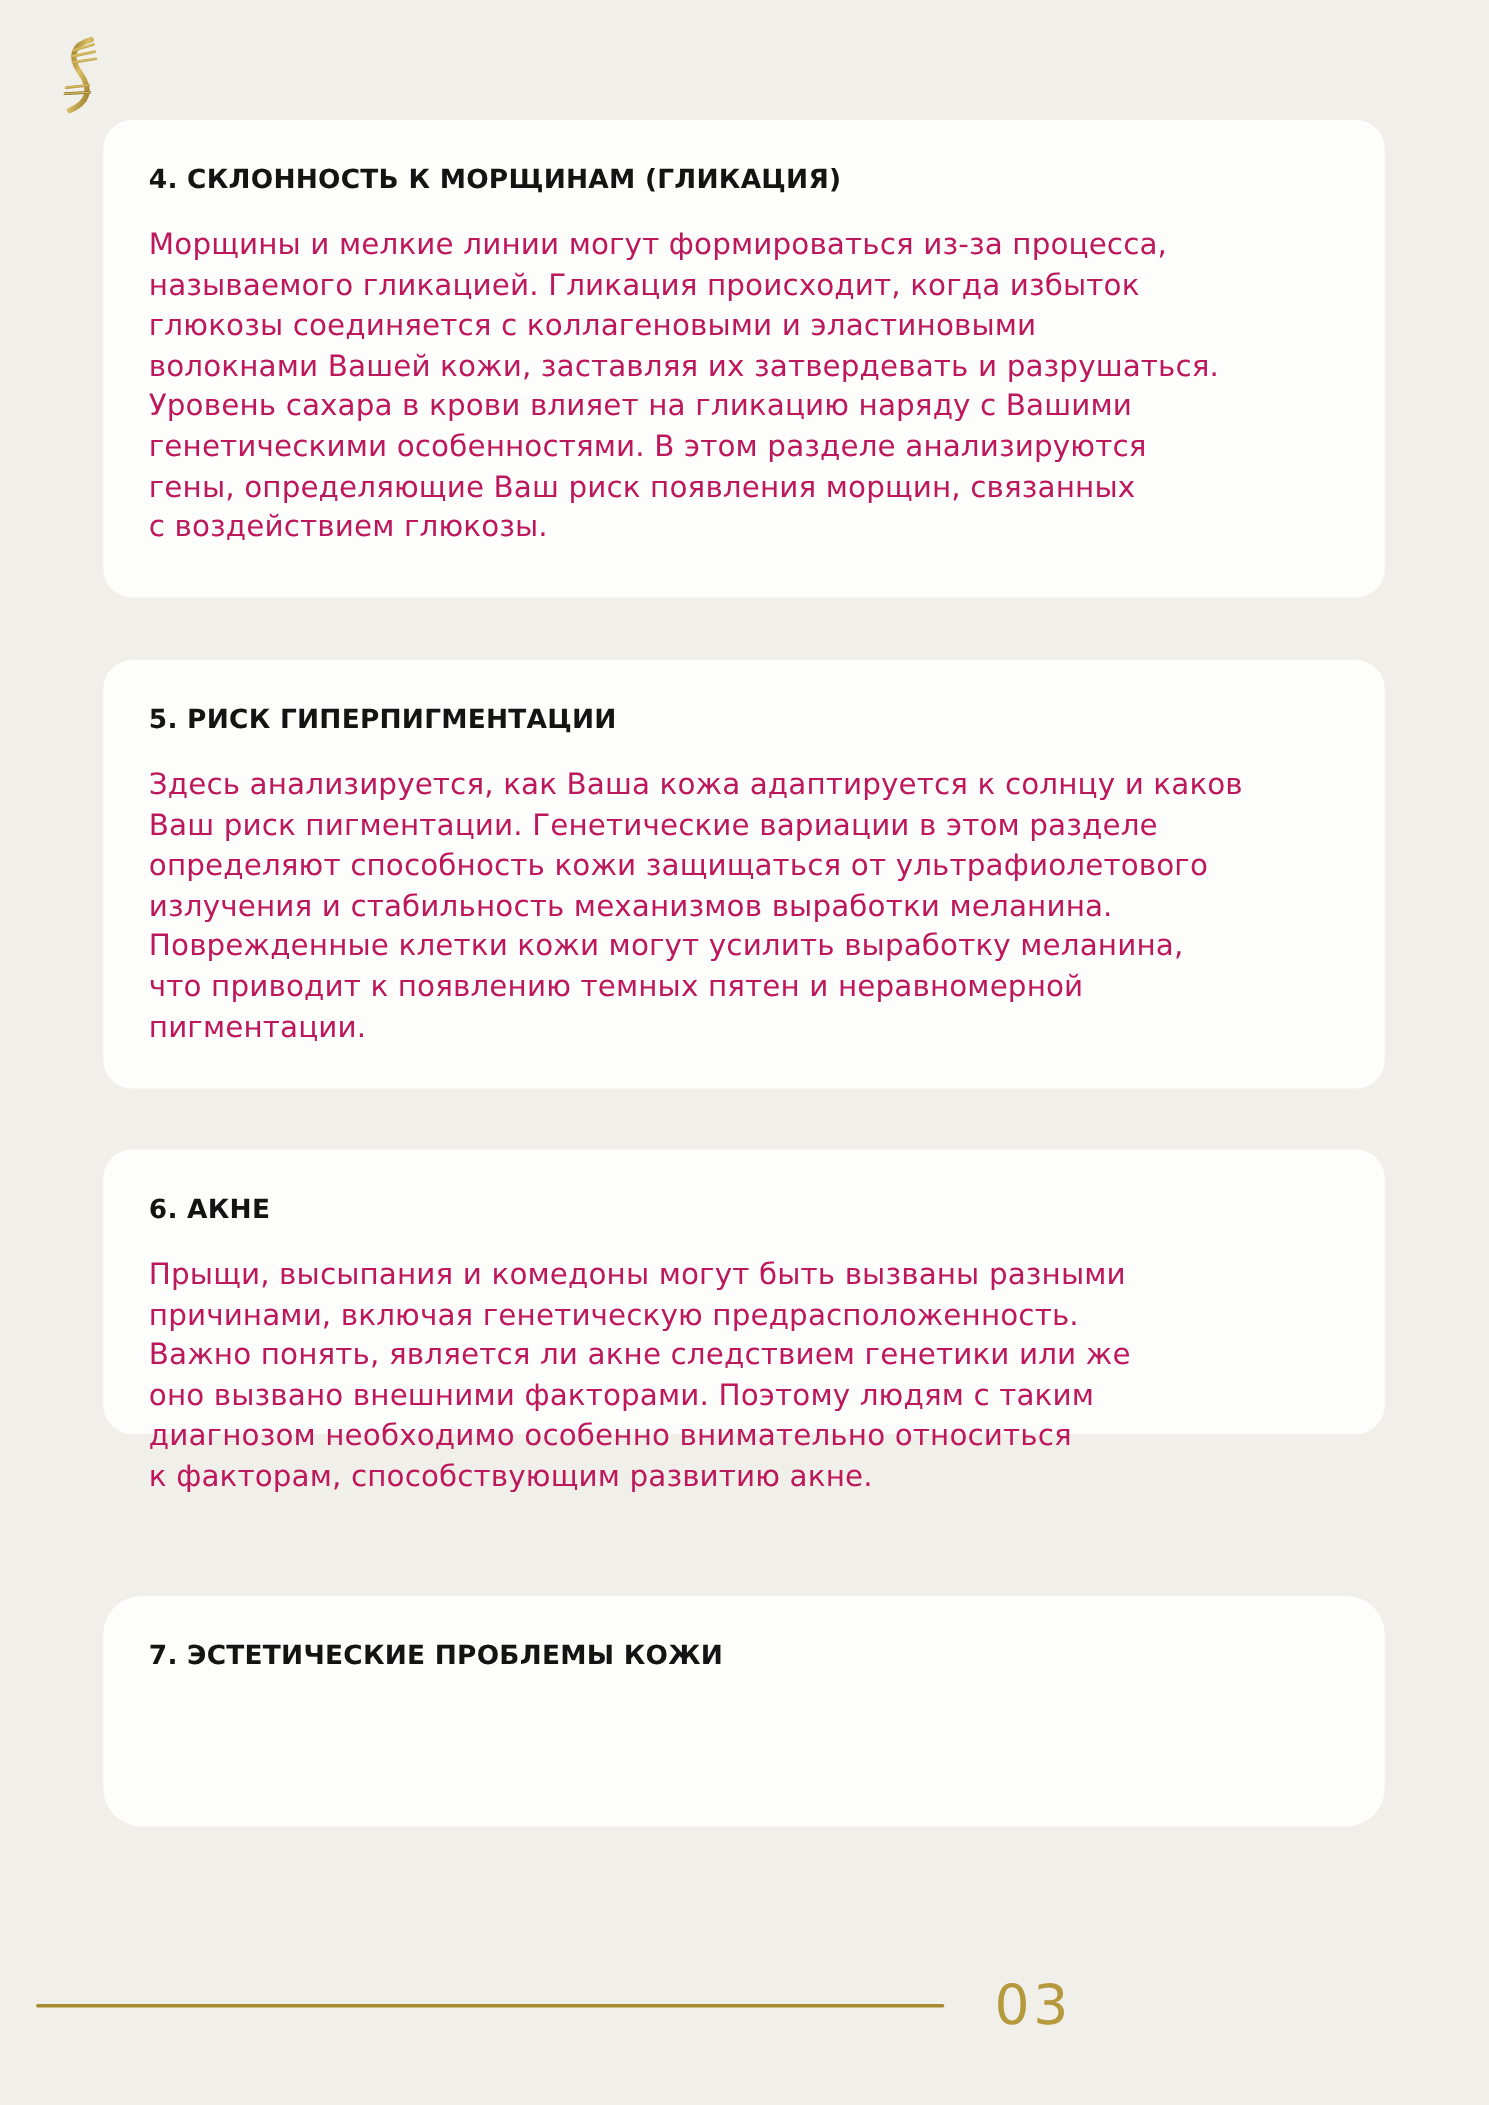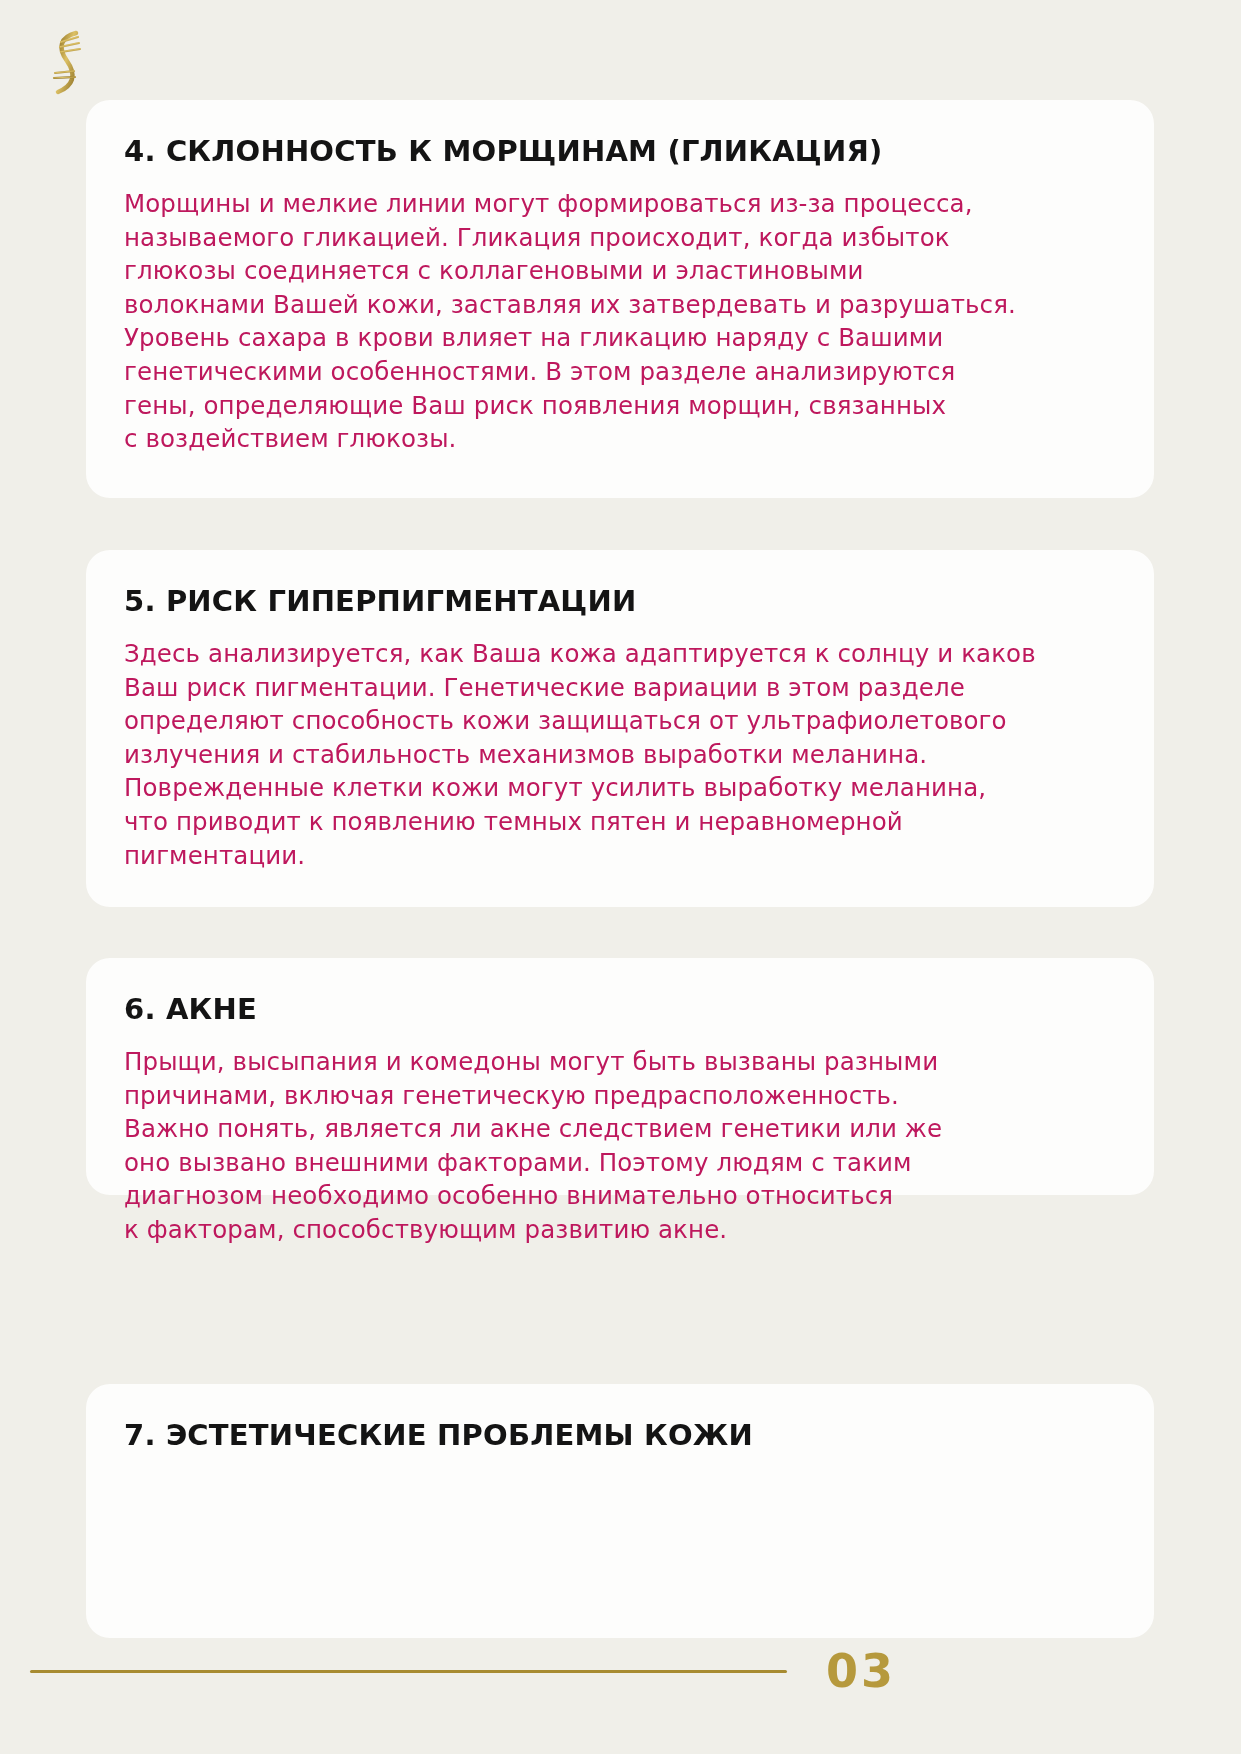--- a/index.html
+++ b/index.html
@@ -9,36 +9,36 @@
     font-family:"DejaVu Sans","Liberation Sans",sans-serif;
   }
   .logo{position:absolute;left:46px;top:30px;width:44px;height:66px;}
   .card{
     position:absolute;left:86px;width:1068px;box-sizing:border-box;
     background:#fdfdfc;border-radius:24px;padding:32px 40px 0 38px;
   }
   .card-1{top:100px;height:398px;}
   .card-2{top:550px;height:357px;}
   .card-3{top:958px;height:237px;}
-  .card-4{top:1384px;height:254px;}
+  .card-4{top:1330px;height:192px;border-radius:32px;}
   .card h2{
-    margin:0 0 17px 0;font-size:29px;line-height:38px;font-weight:bold;
+    margin:0 0 17px 0;font-size:22px;line-height:38px;font-weight:bold;
     color:#141414;letter-spacing:0.2px;
   }
   .card p{
     margin:0;font-size:24.5px;line-height:33.6px;color:#be185d;
     white-space:pre-line;letter-spacing:0.1px;
   }
   .footer-line{
     position:absolute;left:30px;top:1670px;width:757px;height:3px;
     background:#a78b31;border-radius:2px;
   }
   .page-number{
     position:absolute;left:826px;top:1644px;width:70px;text-align:center;
-    font-size:46px;font-weight:700;color:#b6993d;letter-spacing:3px;
+    font-size:46px;font-weight:400;color:#b6993d;letter-spacing:3px;
   }
 </style>
 </head>
 <body>
 
 <div class="logo">
   <svg width="44" height="66" viewBox="0 0 44 66">
     <defs>
       <linearGradient id="gold" x1="0" y1="0" x2="1" y2="1">
         <stop offset="0" stop-color="#8a6d20"></stop>

